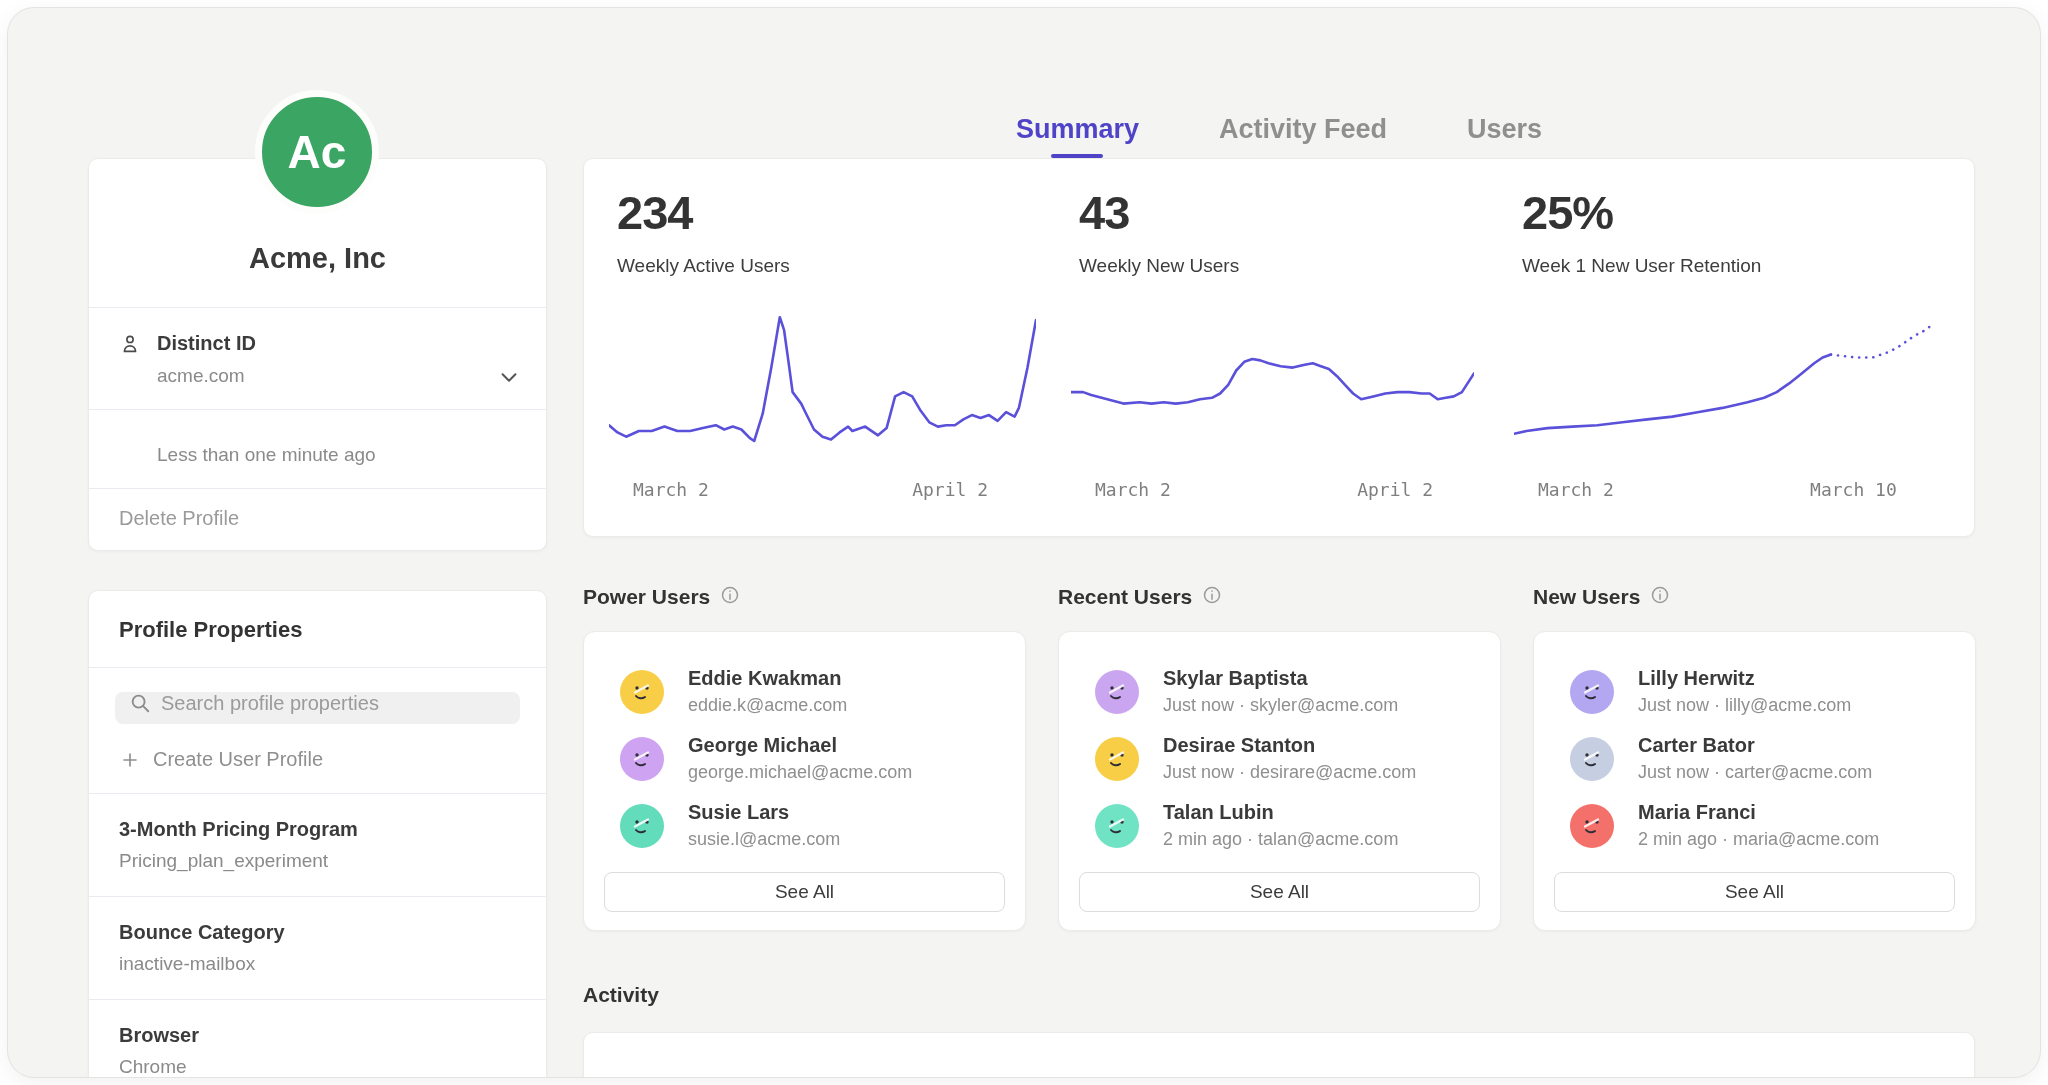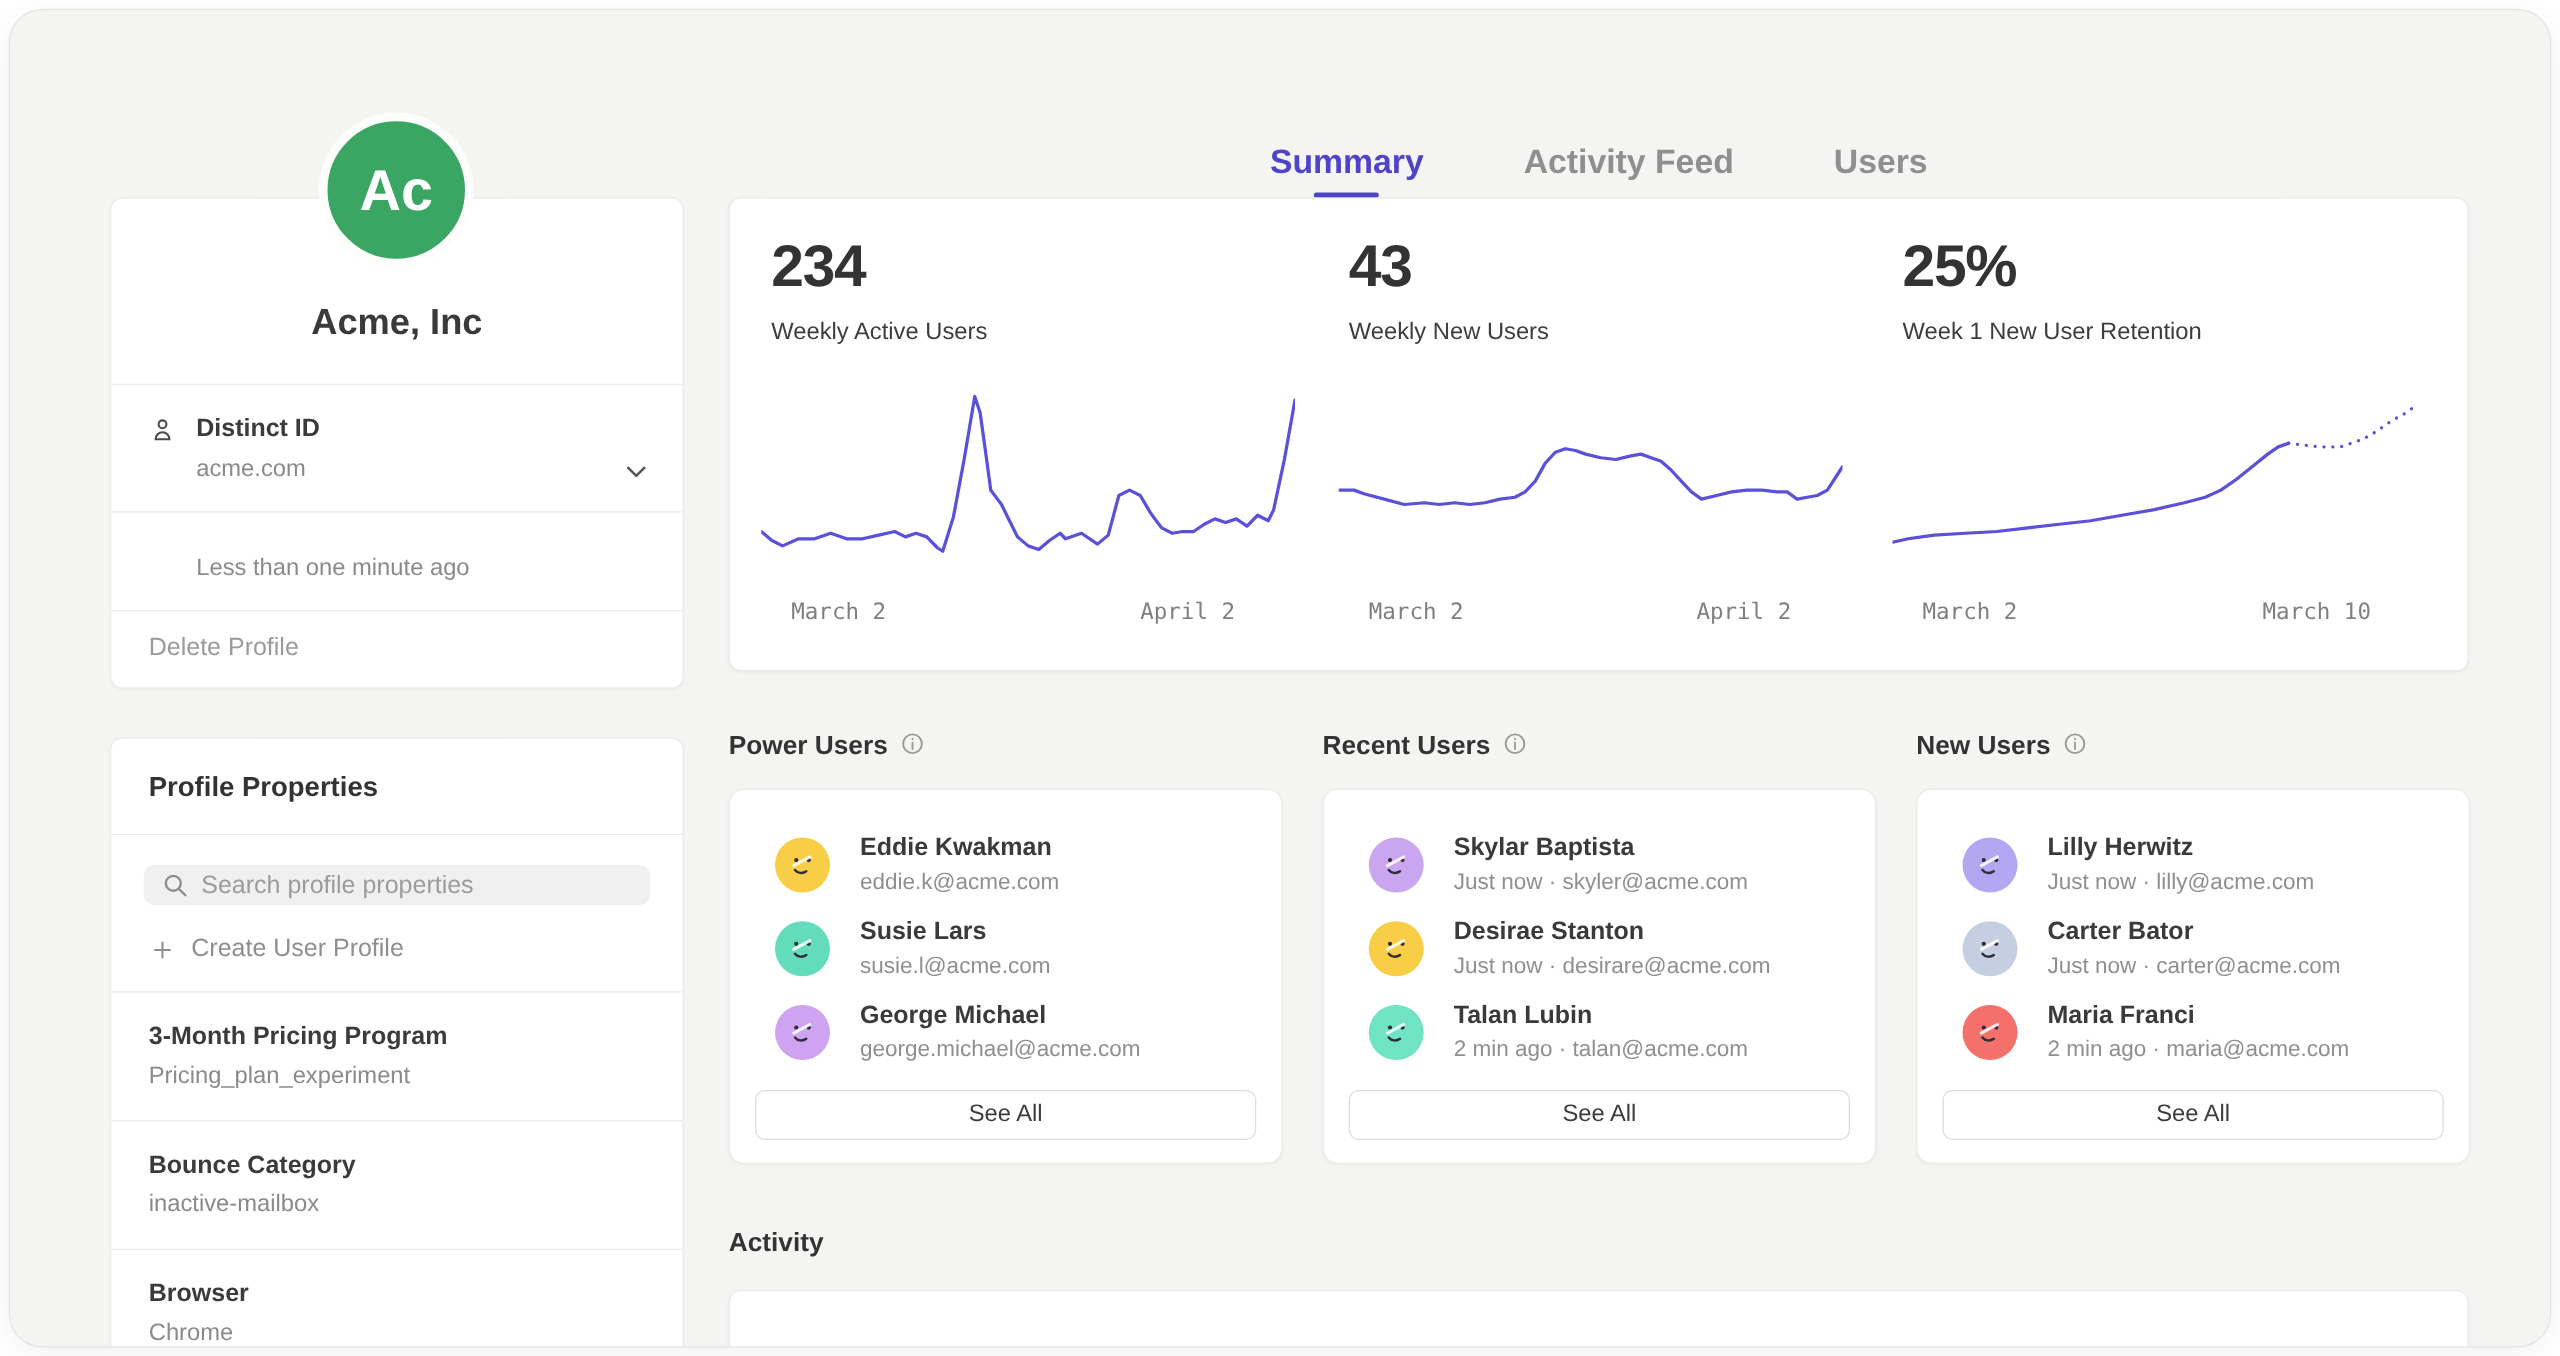--- a/index.html
+++ b/index.html
@@ -27,21 +27,21 @@
   .field-icon { width:22px; height:22px; color:#4a4a4a; flex:0 0 22px; }
   .field-label { font-size:20px; font-weight:700; color:#3b3b3b; }
   .field-value { font-size:19px; color:#8a8a8a; margin:10px 0 0 38px; }
   .chevron { position:absolute; right:26px; top:58px; width:22px; height:22px; color:#555; cursor:pointer; }
   .delete-row { padding:18px 30px 20px 30px; font-size:20px; color:#9a9a9a; cursor:pointer; }
 
   .props-card { position:absolute; left:0; top:582px; width:459px; height:640px; }
   .props-title { padding:26px 30px 24px 30px; font-size:22px; font-weight:700; color:#333;
     border-bottom:1px solid #ebeaf0; }
   .search-wrap { margin:24px 26px 10px 26px; height:32px; background:#f0f0f0;
-    border-radius:8px; display:flex; align-items:center; padding:0 14px; gap:10px; }
+    border-radius:8px; display:flex; align-items:flex-start; padding:0 14px; gap:10px; }
   .search-wrap svg { width:22px; height:22px; color:#8b8b8b; flex:0 0 22px; }
   .search-input { border:none; outline:none; background:transparent; flex:1;
     font-size:20px; color:#444; font-family:"Liberation Sans", sans-serif; }
   .search-input::placeholder { color:#9b9b9b; }
   .create-row { display:flex; align-items:center; gap:14px; padding:14px 30px 22px 32px;
     color:#8f8f8f; font-size:20px; cursor:pointer; border-bottom:1px solid #ebeaf0; }
   .create-row svg { width:18px; height:18px; color:#8f8f8f; }
   .prop-row { padding:24px 30px 24px 30px; border-bottom:1px solid #ebeaf0; }
   .prop-name { font-size:20px; font-weight:700; color:#3b3b3b; }
   .prop-value { font-size:19px; color:#8a8a8a; margin-top:9px; }
@@ -244,45 +244,45 @@
                 <path d="M9 19c2 2.6 6 3.2 9 1" stroke="#2e2e38" stroke-width="2" stroke-linecap="round"></path>
                 <path d="M8 15.5l13-7" stroke="#ffffff" stroke-width="2.4" stroke-linecap="round" opacity="0.85"></path>
               </svg>
             </span>
             <span class="u-text">
               <div class="u-name">Eddie Kwakman</div>
               <div class="u-detail">eddie.k@acme.com</div>
             </span>
           </div>
           <div class="user-row">
+            <span class="u-avatar" style="background:#CDA3F2">
+              <svg viewBox="0 0 30 30" fill="none">
+                <circle cx="10" cy="11" r="1.7" fill="#2e2e38"></circle>
+                <circle cx="20" cy="11" r="1.7" fill="#2e2e38"></circle>
+                <path d="M9 19c2 2.6 6 3.2 9 1" stroke="#2e2e38" stroke-width="2" stroke-linecap="round"></path>
+                <path d="M8 15.5l13-7" stroke="#ffffff" stroke-width="2.4" stroke-linecap="round" opacity="0.85"></path>
+              </svg>
+            </span>
+            <span class="u-text">
+              <div class="u-name">George Michael</div>
+              <div class="u-detail">george.michael@acme.com</div>
+            </span>
+          </div>
+          <div class="user-row">
             <span class="u-avatar" style="background:#62DCBA">
               <svg viewBox="0 0 30 30" fill="none">
                 <circle cx="10" cy="11" r="1.7" fill="#2e2e38"></circle>
                 <circle cx="20" cy="11" r="1.7" fill="#2e2e38"></circle>
                 <path d="M9 19c2 2.6 6 3.2 9 1" stroke="#2e2e38" stroke-width="2" stroke-linecap="round"></path>
                 <path d="M8 15.5l13-7" stroke="#ffffff" stroke-width="2.4" stroke-linecap="round" opacity="0.85"></path>
               </svg>
             </span>
             <span class="u-text">
               <div class="u-name">Susie Lars</div>
               <div class="u-detail">susie.l@acme.com</div>
-            </span>
-          </div>
-          <div class="user-row">
-            <span class="u-avatar" style="background:#CDA3F2">
-              <svg viewBox="0 0 30 30" fill="none">
-                <circle cx="10" cy="11" r="1.7" fill="#2e2e38"></circle>
-                <circle cx="20" cy="11" r="1.7" fill="#2e2e38"></circle>
-                <path d="M9 19c2 2.6 6 3.2 9 1" stroke="#2e2e38" stroke-width="2" stroke-linecap="round"></path>
-                <path d="M8 15.5l13-7" stroke="#ffffff" stroke-width="2.4" stroke-linecap="round" opacity="0.85"></path>
-              </svg>
-            </span>
-            <span class="u-text">
-              <div class="u-name">George Michael</div>
-              <div class="u-detail">george.michael@acme.com</div>
             </span>
           </div>
         </div>
       <button class="see-all">See All</button>
     </div>
     <div class="card user-card" style="left:475px;">
       <div class="user-rows">
           <div class="user-row">
             <span class="u-avatar" style="background:#CBA6F0">
               <svg viewBox="0 0 30 30" fill="none">

